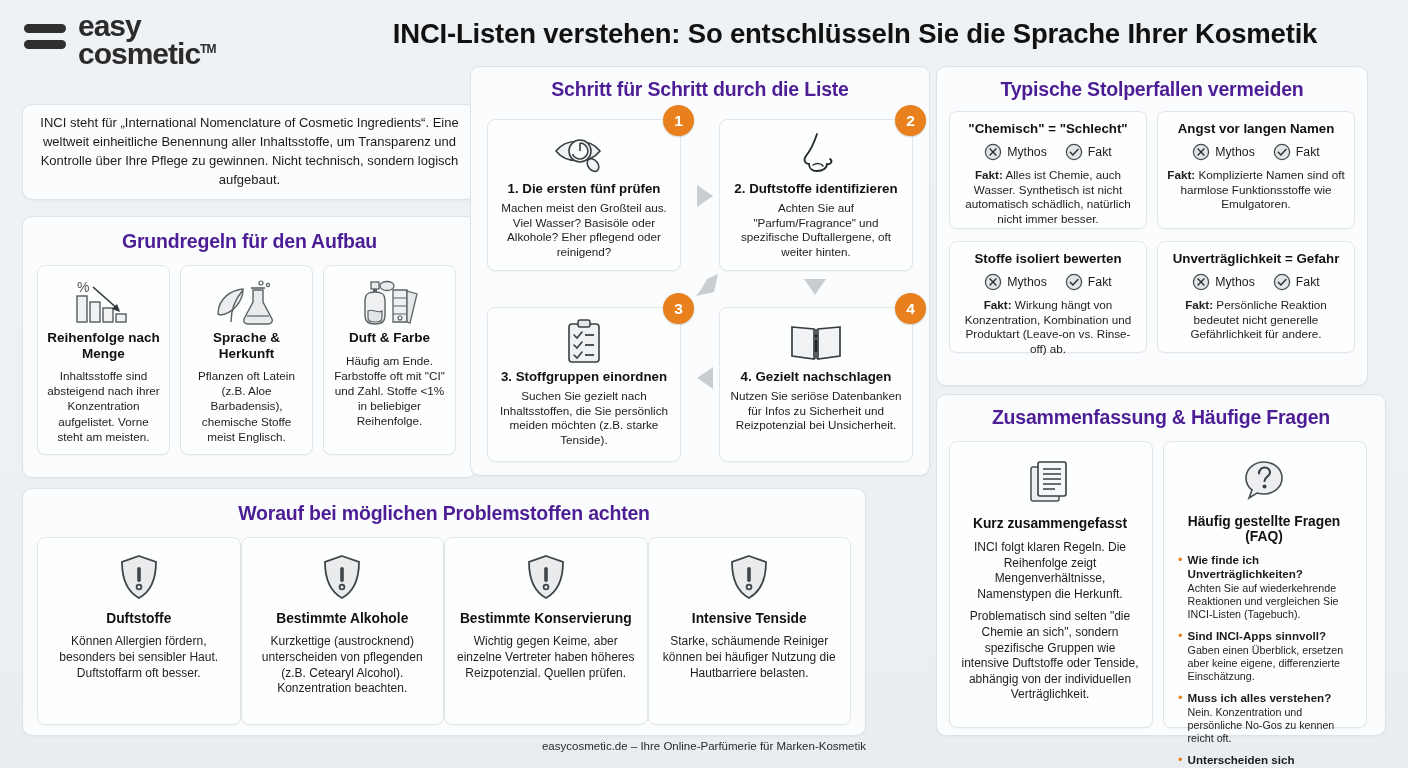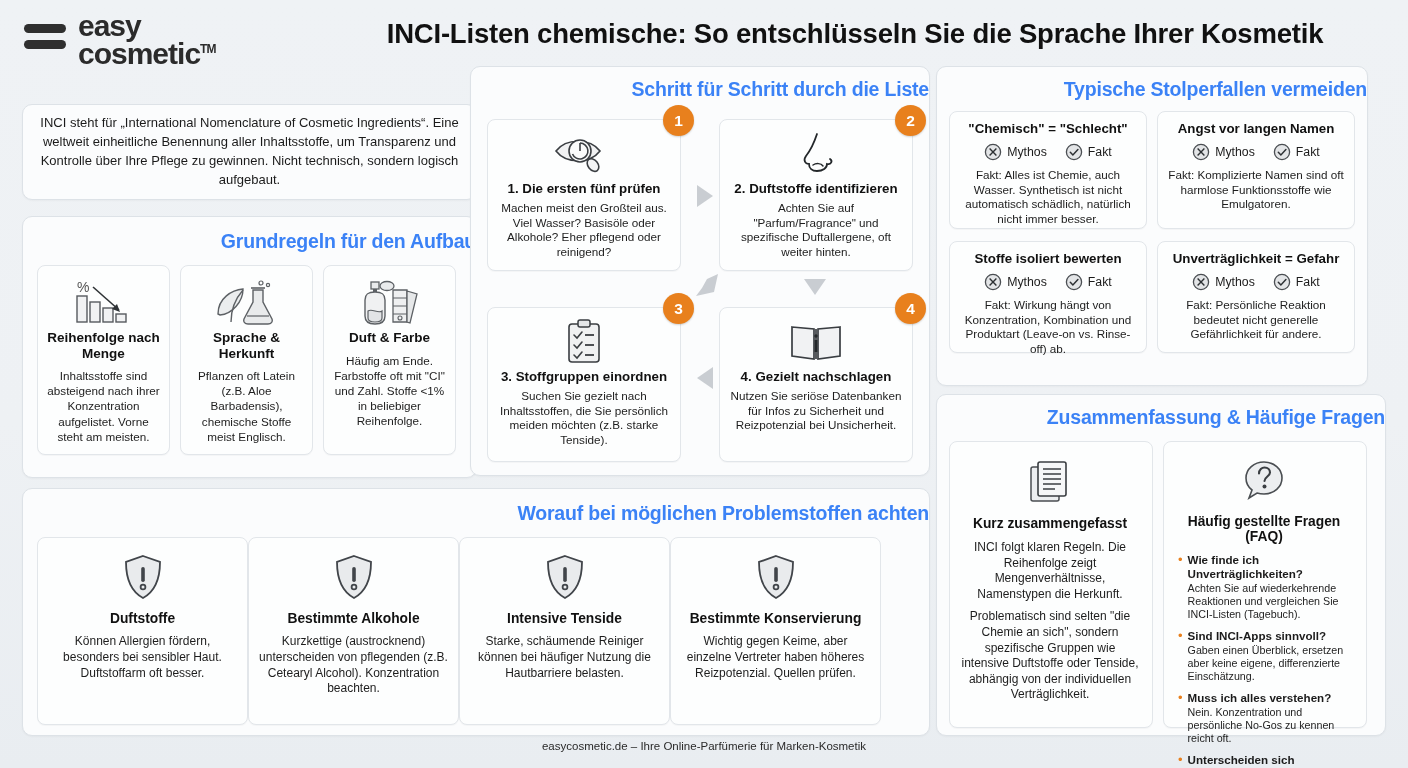--- a/index.html
+++ b/index.html
@@ -38,22 +38,22 @@
 
   
   .panel {
     position: absolute;
     background: #fbfcfd;
     border: 1px solid #dde2e7;
     border-radius: 10px;
     box-shadow: 0 1px 2px rgba(0,0,0,0.035);
   }
   .panel-title {
-    text-align: right;
-    color: #3b82f6;
+    text-align: center;
+    color: #4c1d95;
     font-weight: bold;
     letter-spacing: -0.2px;
   }
   .card {
     background: #fdfefe;
     border: 1px solid #e2e6ea;
     border-radius: 8px;
     box-shadow: 0 1px 1px rgba(0,0,0,0.03);
     position: relative;
   }
@@ -69,21 +69,21 @@
   #grundregeln { left: 22px; top: 216px; width: 455px; height: 262px; }
   #grundregeln .panel-title { font-size: 19.5px; margin-top: 13px; }
   .gr-row { display: flex; gap: 10px; padding: 12px 14px 0 14px; }
   .gr-card { width: 133px; height: 190px; padding: 10px 8px 8px 8px;
              display: flex; flex-direction: column; align-items: center; }
   .gr-icon { height: 54px; display:flex; align-items:center; justify-content:center; }
   .gr-card .card-title { font-size: 13.5px; line-height: 1.15; margin-top: 0; }
   .gr-card .card-body { font-size: 11.7px; line-height: 1.3; margin-top: 7px; }
 
   
-  #problem { left: 22px; top: 488px; width: 908px; height: 248px; }
+  #problem { left: 22px; top: 488px; width: 844px; height: 248px; }
   #problem .panel-title { font-size: 19.5px; margin-top: 13px; }
   .pr-row { display: flex; gap: 0; padding: 12px 14px 12px 14px; }
   .pr-card { width: 211px; height: 188px; padding: 14px 10px 8px 10px;
              display: flex; flex-direction: column; align-items: center; }
   .pr-icon { height: 50px; display:flex; align-items:center; justify-content:center; }
   .pr-card .card-title { font-size: 13.8px; margin-top: 9px; }
   .pr-card .card-body { font-size: 12px; line-height: 1.32; margin-top: 8px; }
 
   
   #schritte { left: 470px; top: 66px; width: 460px; height: 410px; }
@@ -114,21 +114,21 @@
   #stolper { left: 936px; top: 66px; width: 432px; height: 320px; }
   #stolper .panel-title { font-size: 19.5px; margin-top: 11px; }
   .sf-row { display: flex; gap: 10px; padding: 10px 12px 0 12px; }
   .sf-card { width: 204px; height: 118px; padding: 9px 8px 6px 8px;
              display: flex; flex-direction: column; align-items: center; }
   .sf-card.row2 { height: 112px; }
   .sf-card .card-title { font-size: 13.3px; }
   .sf-mf { display: flex; gap: 18px; align-items: center; justify-content: center; margin-top: 7px; }
   .mf { display: flex; align-items: center; gap: 5px; font-size: 12.3px; }
   .sf-card .card-body { font-size: 11.7px; line-height: 1.26; margin-top: 7px; }
-  .sf-card .card-body b { font-weight: normal; }
+  .sf-card .card-body b { font-weight: bold; }
 
   
   #zusammen { left: 936px; top: 394px; width: 450px; height: 342px; }
   #zusammen .panel-title { font-size: 19.5px; margin-top: 11px; }
   .zs-row { display: flex; gap: 10px; padding: 12px 12px 0 12px; }
   .zs-card { width: 204px; height: 287px; padding: 16px 12px 8px 10px;
              display: flex; flex-direction: column; align-items: center; }
   .zs-icon { height: 48px; display:flex; align-items:center; justify-content:center; }
   .zs-card .card-title { font-size: 13.8px; margin-top: 10px; }
   .zs-card .card-body { font-size: 12px; line-height: 1.3; margin-top: 9px; }
@@ -155,21 +155,21 @@
     <div class="logo">
       <div class="logo-bars">
         <div class="logo-bar"></div>
         <div class="logo-bar"></div>
       </div>
       <div class="logo-text">
         <div class="logo-l1">easy</div>
         <div class="logo-l2"><span>cosmetic</span><span class="logo-tm">TM</span></div>
       </div>
     </div>
-    <div class="maintitle">INCI-Listen chemische: So entschlüsseln Sie die Sprache Ihrer Kosmetik</div>
+    <div class="maintitle">INCI-Listen verstehen: So entschlüsseln Sie die Sprache Ihrer Kosmetik</div>
   </div>
 
   <div class="panel" id="intro">
     <div class="txt">INCI steht für „International Nomenclature of Cosmetic Ingredients“. Eine weltweit einheitliche Benennung aller Inhaltsstoffe, um Transparenz und Kontrolle über Ihre Pflege zu gewinnen. Nicht technisch, sondern logisch aufgebaut.</div>
   </div>
 
   <div class="panel" id="grundregeln">
     <div class="panel-title">Grundregeln für den Aufbau</div>
     <div class="gr-row">
 
@@ -514,34 +514,34 @@
       </div>
 
       <div class="card pr-card">
         <div class="pr-icon">
           <svg width="44" height="48" viewBox="0 0 44 48">
               <path d="M22 3 L39 9 C39 26 33 39 22 45 C11 39 5 26 5 9 Z" fill="#e9ebed" stroke="#41454a" stroke-width="1.8"></path>
               <rect x="20.2" y="14" width="3.6" height="15" rx="1.8" fill="#41454a"></rect>
               <circle cx="22" cy="34" r="2.4" fill="none" stroke="#41454a" stroke-width="1.8"></circle>
             </svg>
         </div>
-        <div class="card-title">Intensive Tenside</div>
-        <div class="card-body">Starke, schäumende Reiniger können bei häufiger Nutzung die Hautbarriere belasten.</div>
+        <div class="card-title">Bestimmte Konservierung</div>
+        <div class="card-body">Wichtig gegen Keime, aber einzelne Vertreter haben höheres Reizpotenzial. Quellen prüfen.</div>
       </div>
 
       <div class="card pr-card">
         <div class="pr-icon">
           <svg width="44" height="48" viewBox="0 0 44 48">
               <path d="M22 3 L39 9 C39 26 33 39 22 45 C11 39 5 26 5 9 Z" fill="#e9ebed" stroke="#41454a" stroke-width="1.8"></path>
               <rect x="20.2" y="14" width="3.6" height="15" rx="1.8" fill="#41454a"></rect>
               <circle cx="22" cy="34" r="2.4" fill="none" stroke="#41454a" stroke-width="1.8"></circle>
             </svg>
         </div>
-        <div class="card-title">Bestimmte Konservierung</div>
-        <div class="card-body">Wichtig gegen Keime, aber einzelne Vertreter haben höheres Reizpotenzial. Quellen prüfen.</div>
+        <div class="card-title">Intensive Tenside</div>
+        <div class="card-body">Starke, schäumende Reiniger können bei häufiger Nutzung die Hautbarriere belasten.</div>
       </div>
 
     </div>
   </div>
 
   <div class="footer">easycosmetic.de – Ihre Online-Parfümerie für Marken-Kosmetik</div>
 
 </div>
 
 </body></html>

